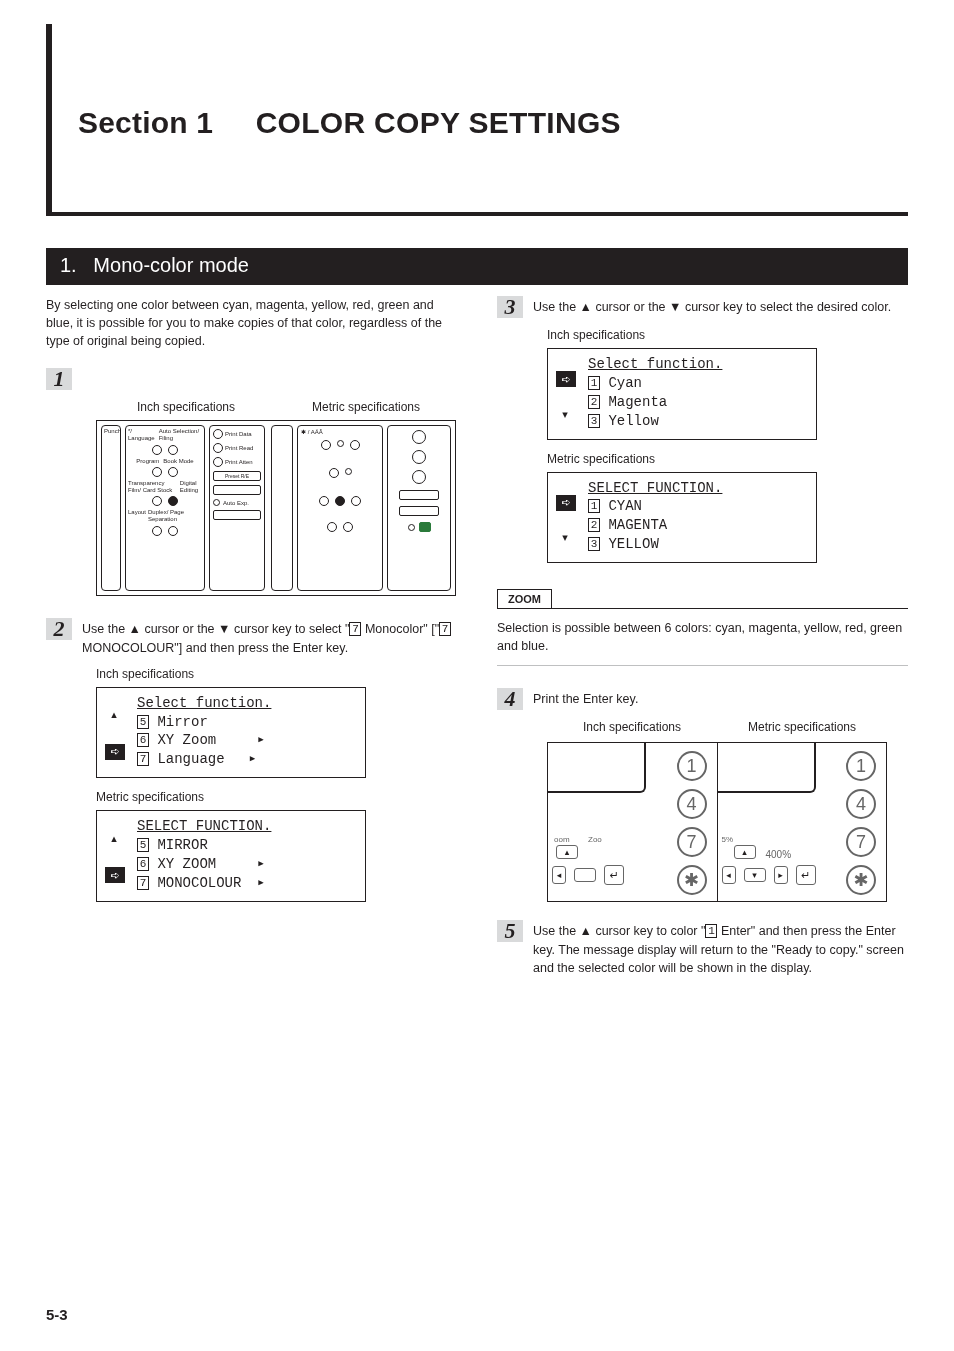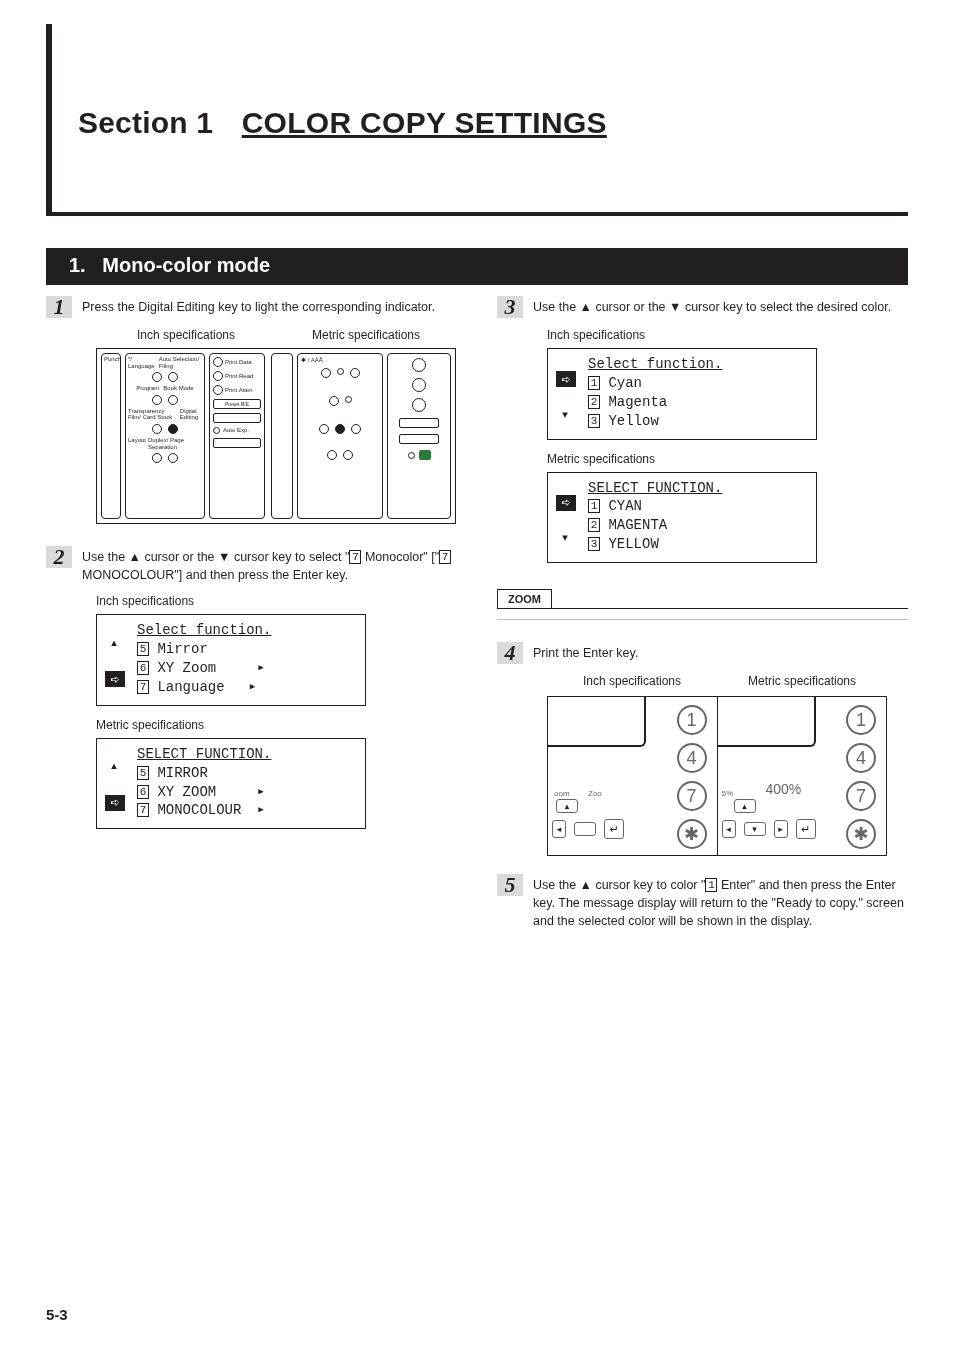--- a/index.html
+++ b/index.html
@@ -27,42 +27,41 @@
     font-family: Arial, Helvetica, sans-serif;
   }
   .section-title .light {
     font-size: 30px;
     font-weight: 600;
     letter-spacing: .2px;
   }
   .section-title .heavy {
     font-size: 30px;
     font-weight: 700;
-    margin-left: 24px;
+    margin-left: 38px;
     letter-spacing: .3px;
-    text-decoration: underline;
   }
   .rule {
     position: absolute;
     left: 46px;
     top: 212px;
     right: 46px;
     height: 4px;
     background: #231f20;
   }
   .heading-bar {
     position: absolute;
     left: 46px;
     top: 248px;
     right: 46px;
     background: #231f20;
     color: #fff;
-    padding: 6px 14px 8px 23px;
+    padding: 6px 14px 8px 14px;
     font-size: 20px;
-    font-weight: 700;
+    font-weight: 400;
   }
   .columns {
     position: absolute;
     left: 46px;
     right: 46px;
     top: 296px;
     display: flex;
     gap: 40px;
   }
   .col { flex: 1; min-width: 0; }
@@ -250,26 +249,26 @@
 
 <div class="heading-bar">
   <span>1.</span>
   &nbsp;
   <span>Mono-color mode</span>
 </div>
 
 <div class="columns">
 
   <div class="col">
+    <p class="intro">By selecting one color between cyan, magenta, yellow, red, green and blue, it is possible for you to make copies of that color, regardless of the type of original being copied.</p>
 
     <div class="step">
       <div class="step-num-box">
         <span class="step-num">1</span>
       </div>
-      <div class="step-text">Press the Digital Editing key to light the corresponding indicator.</div>
     </div>
 
     <div class="two-sublabels" style="margin-left:50px; width:360px;">
       <div>Inch specifications</div>
       <div>Metric specifications</div>
     </div>
 
     <div class="panel-img">
 
       <div class="panel-col" style="left:4px; width:20px;">
@@ -442,20 +441,21 @@
       <div class="lcd-arrow-down" style="top:58px;">▾</div>
       <div class="lcd-line title">SELECT FUNCTION.</div>
       <div class="lcd-line"><span class="boxed-num">1</span> <span>CYAN</span></div>
       <div class="lcd-line"><span class="boxed-num">2</span> <span>MAGENTA</span></div>
       <div class="lcd-line"><span class="boxed-num">3</span> <span>YELLOW</span></div>
     </div>
 
     <div style="height:6px;"></div>
     <span class="note-label">ZOOM</span>
     <div class="note-rule"></div>
+    <p class="note-body">Selection is possible between 6 colors: cyan, magenta, yellow, red, green and blue.</p>
     <div class="note-rule-end"></div>
 
     
     <div class="step">
       <div class="step-num-box">
         <span class="step-num">4</span>
       </div>
       <div class="step-text">Print the Enter key.</div>
     </div>
 
@@ -503,21 +503,21 @@
             </div>
           <div class="round-btn big">
               <span>7</span>
             </div>
           <div class="round-btn big">
               <span>✱</span>
             </div>
         </div>
         <div style="position:absolute; left:0; top:0; width:98px; height:50px; border:2px solid #231f20; border-left:none; border-top:none; border-radius:0 0 6px 0;"></div>
         <div style="position:absolute; left:4px; top:92px; font-size:8px; color:#666;"><span>5%</span></div>
-        <div style="position:absolute; left:48px; top:84px; font-size:14px; color:#666;"><span>400%</span></div>
+        <div style="position:absolute; left:48px; top:106px; font-size:10px; color:#666;"><span>400%</span></div>
         <div style="position:absolute; left:16px; top:102px;">
           <div style="width:22px;height:14px;border:1px solid #666;border-radius:3px;display:flex;align-items:center;justify-content:center;font-size:9px;">▴</div>
         </div>
         <div style="position:absolute; left:4px; top:122px; display:flex; gap:8px; align-items:center;">
           <div style="width:14px;height:18px;border:1px solid #666;border-radius:3px;display:flex;align-items:center;justify-content:center;font-size:9px;">◂</div>
           <div style="width:22px;height:14px;border:1px solid #666;border-radius:3px;display:flex;align-items:center;justify-content:center;font-size:9px;">▾</div>
           <div style="width:14px;height:18px;border:1px solid #666;border-radius:3px;display:flex;align-items:center;justify-content:center;font-size:9px;">▸</div>
           <div style="width:20px;height:20px;border:1px solid #666;border-radius:3px;display:flex;align-items:center;justify-content:center;font-size:11px;">↵</div>
         </div>
       </div>

